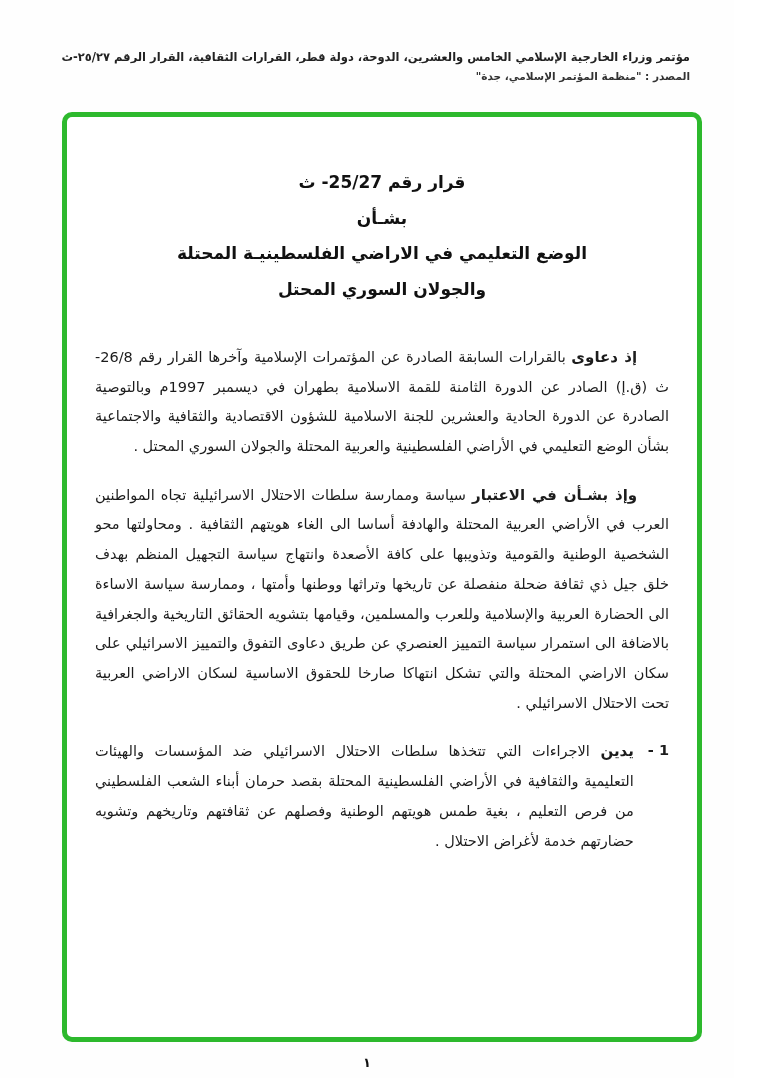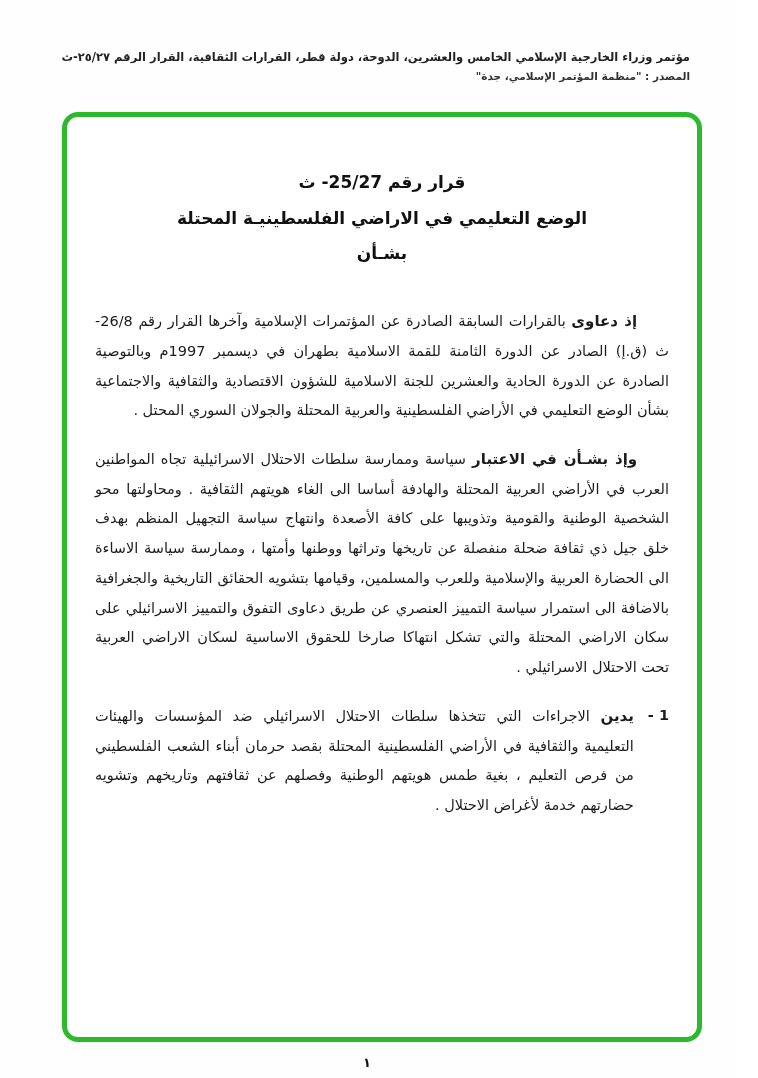--- a/index.html
+++ b/index.html
@@ -36,21 +36,21 @@
     color: #333;
     margin-top: 6px;
   }
   .green-box {
     position: absolute;
     left: 62px;
     top: 112px;
     width: 640px;
     height: 930px;
     border: 5px solid #2db92d;
-    border-radius: 16px;
+    border-radius: 10px;
     background: #ffffff;
     padding: 40px 28px 20px 28px;
     direction: rtl;
   }
   .title-block {
     text-align: center;
     direction: rtl;
     margin-top: 8px;
     margin-bottom: 34px;
   }
@@ -111,22 +111,23 @@
 
   <div class="header">
     <div class="header-line1">مؤتمر وزراء الخارجية الإسلامي الخامس والعشرين، الدوحة، دولة قطر، القرارات الثقافية، القرار الرقم ٢٥/٢٧-ث</div>
     <div class="header-line2">المصدر : "منظمة المؤتمر الإسلامي، جدة"</div>
   </div>
 
   <div class="green-box">
 
     <div class="title-block">
       <div class="title-line">قرار رقم 25/27- ث</div>
+      <div class="title-line">بشـأن</div>
       <div class="title-line">الوضع التعليمي في الاراضي الفلسطينيـة المحتلة</div>
-      <div class="title-line">بشـأن</div>
+      <div class="title-line">والجولان السوري المحتل</div>
     </div>
 
     <div class="body-text">
 
 
       <p class="para">
         <span class="lead">إذ دعاوى</span>
         <span>بالقرارات السابقة الصادرة عن المؤتمرات الإسلامية وآخرها القرار رقم 26/8-ث (ق.إ) الصادر عن الدورة الثامنة للقمة الاسلامية بطهران في ديسمبر 1997م وبالتوصية الصادرة عن الدورة الحادية والعشرين للجنة الاسلامية للشؤون الاقتصادية والثقافية والاجتماعية بشأن الوضع التعليمي في الأراضي الفلسطينية والعربية المحتلة والجولان السوري المحتل .</span>
       </p>
 

